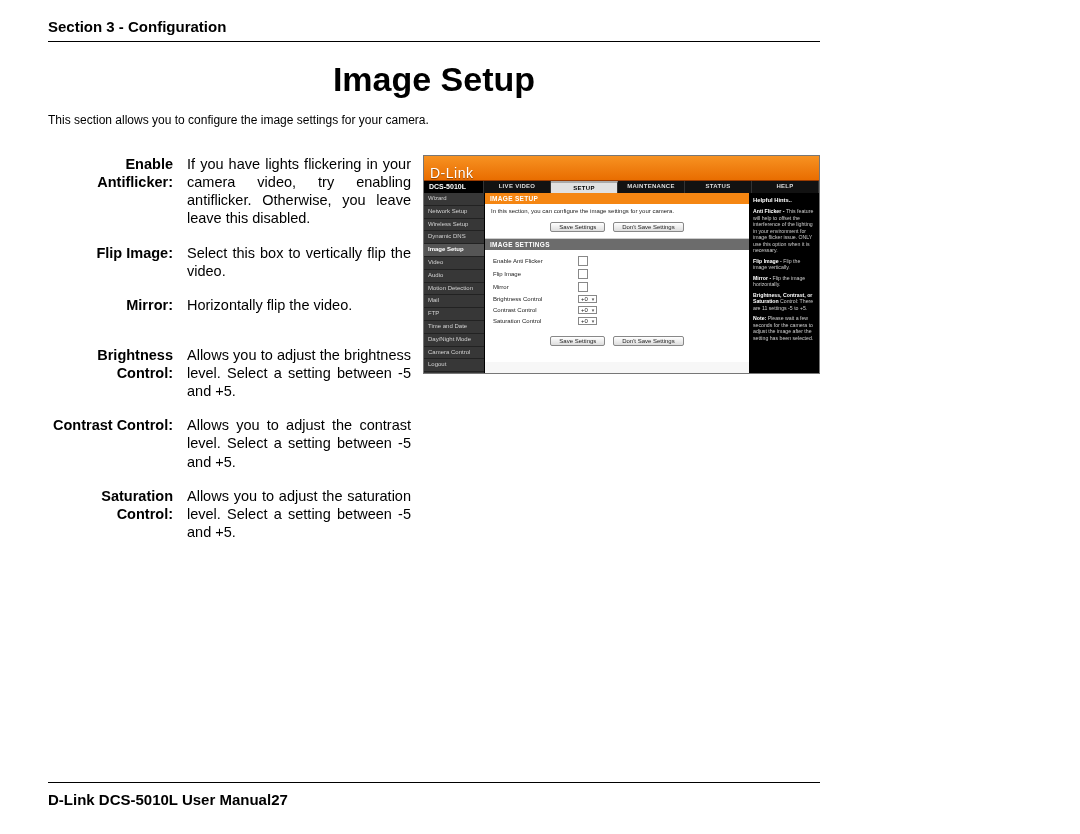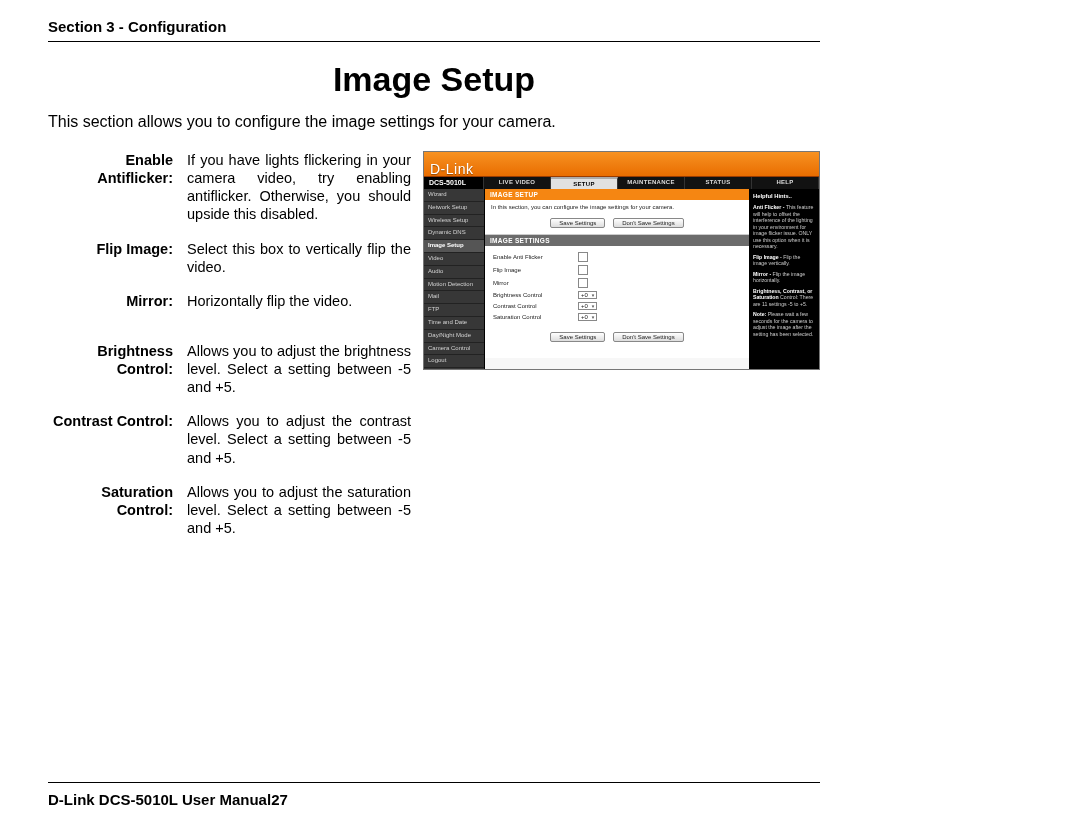--- a/index.html
+++ b/index.html
@@ -25,22 +25,22 @@
     padding-bottom: 6px;
     border-bottom: 1.5px solid #000;
   }
   h1.title {
     text-align: center;
     font-size: 34px;
     font-weight: 700;
     margin: 18px 0 14px 0;
   }
   .intro {
-    font-size: 16px;
-    margin-bottom: 20px;
+    font-size: 12px;
+    margin-bottom: 28px;
   }
   .cols {
     display: flex;
     gap: 12px;
     align-items: flex-start;
   }
   .defs {
     flex: 1 1 auto;
     font-size: 14.5px;
     line-height: 1.25;
@@ -254,21 +254,21 @@
   <div class="top-header">Section 3 - Configuration</div>
 
   <h1 class="title">Image Setup</h1>
 
   <div class="intro">This section allows you to configure the image settings for your camera.</div>
 
   <div class="cols">
     <div class="defs">
       <div class="row">
         <div class="term">Enable Antiflicker:</div>
-        <div class="desc">If you have lights flickering in your camera video, try enabling antiflicker. Otherwise, you should upside this disabled.</div>
+        <div class="desc">If you have lights flickering in your camera video, try enabling antiflicker. Otherwise, you leave leave this disabled.</div>
       </div>
       <div class="row">
         <div class="term">Flip Image:</div>
         <div class="desc">Select this box to vertically flip the video.</div>
       </div>
       <div class="row">
         <div class="term">Mirror:</div>
         <div class="desc">Horizontally flip the video.</div>
       </div>
       <div class="row note-row">

